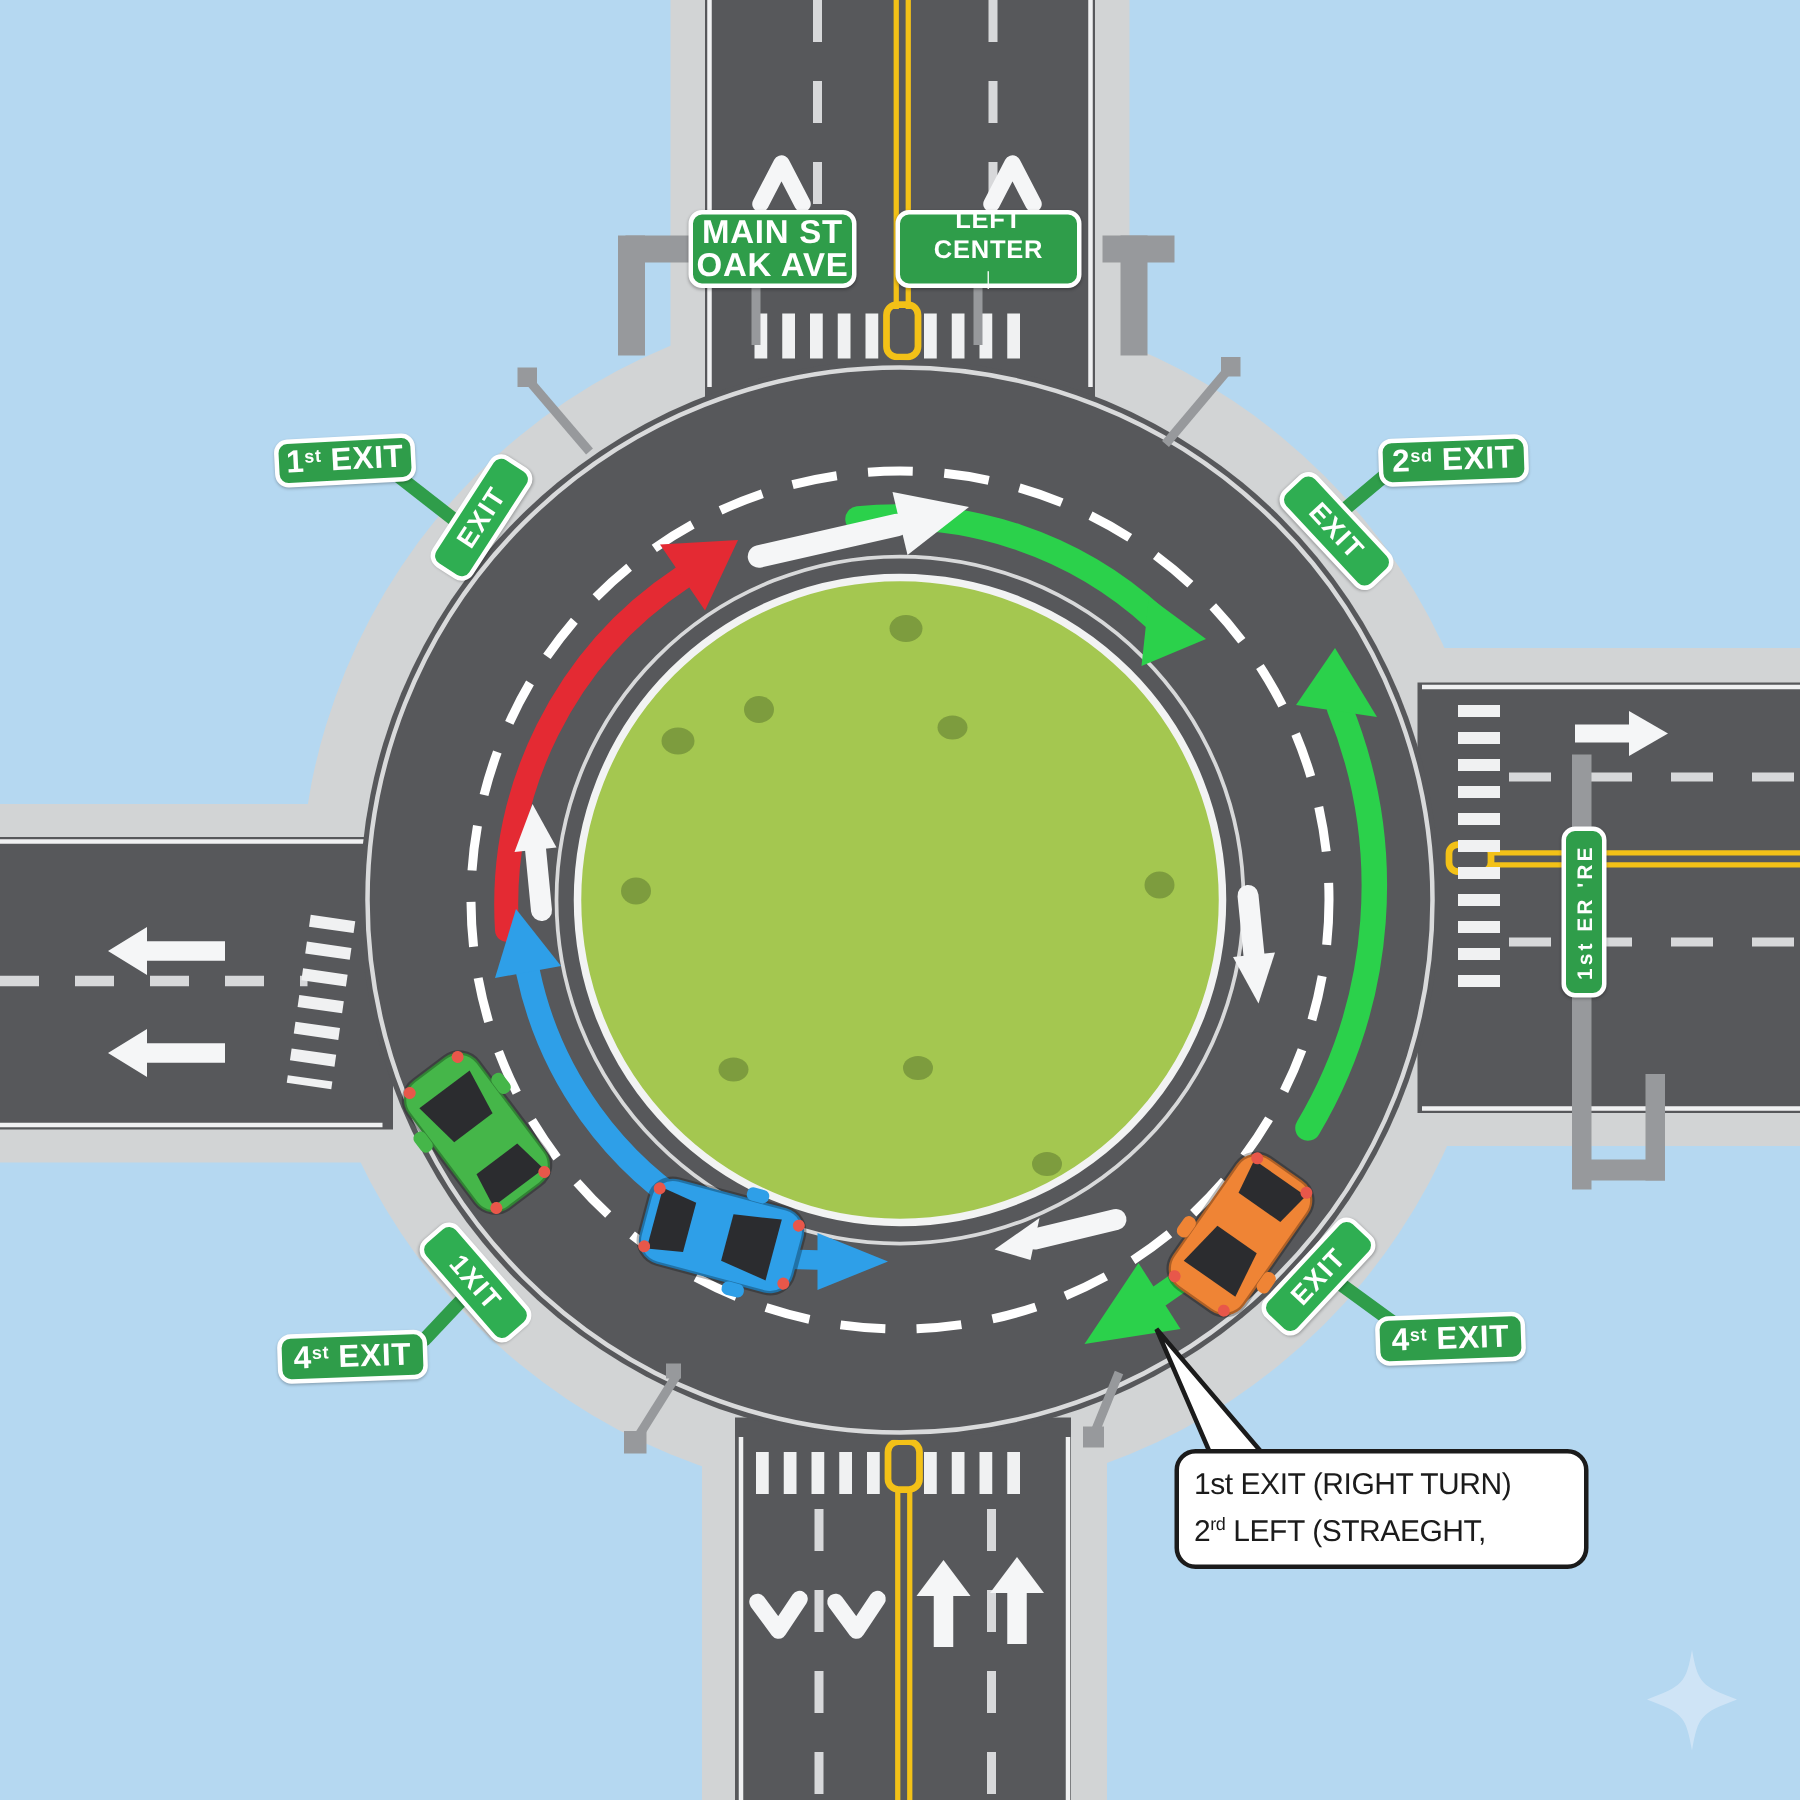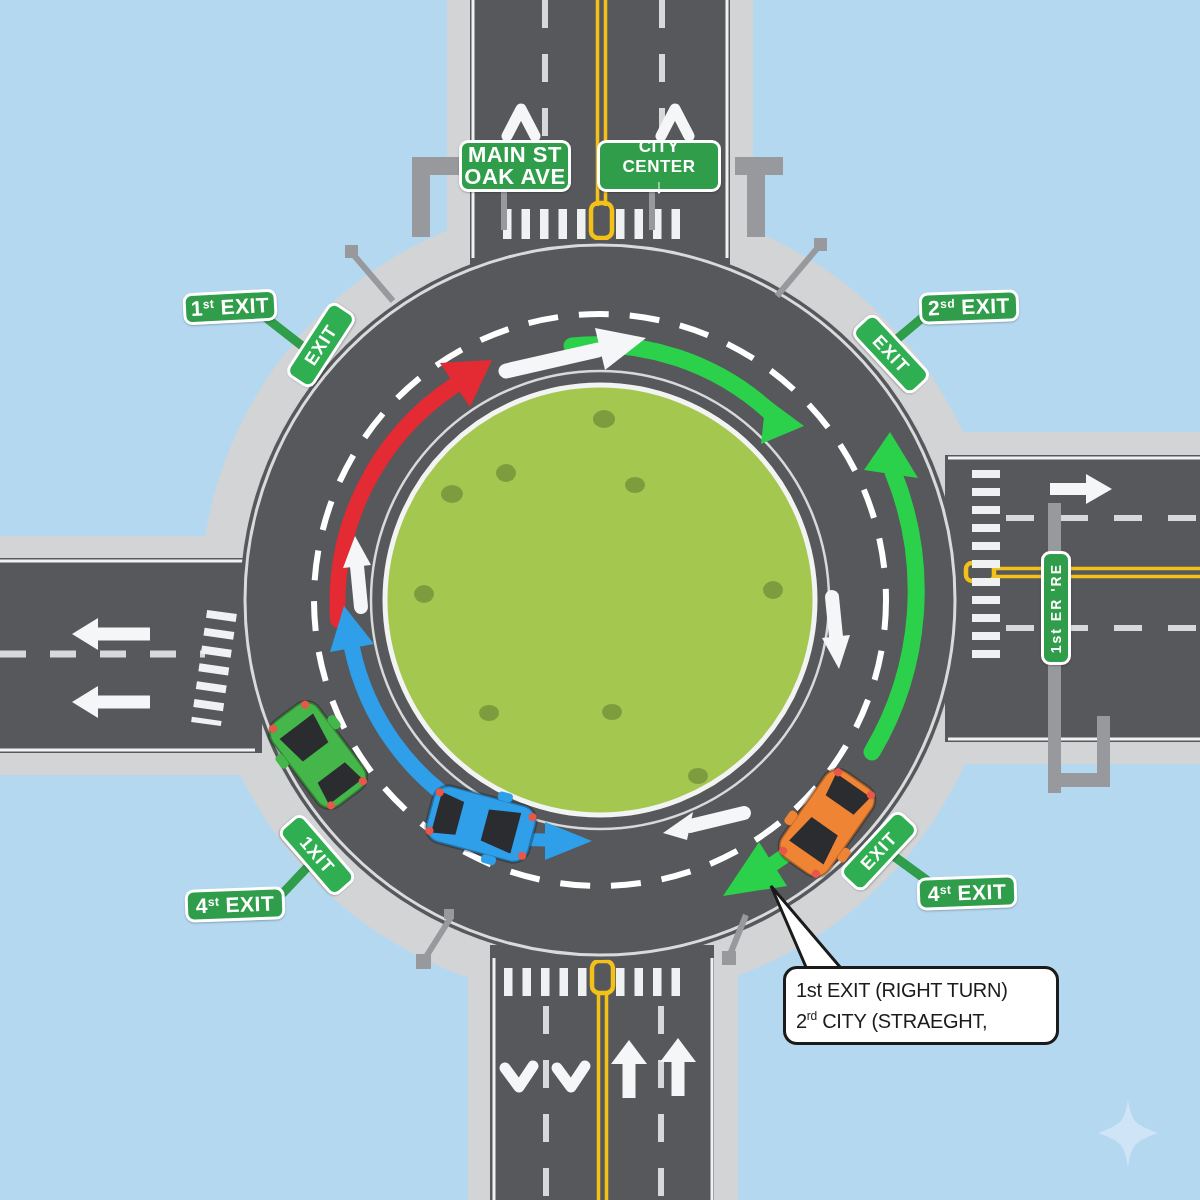--- a/index.html
+++ b/index.html
@@ -256,21 +256,21 @@
   </g>
 
   <polygon points="771,886 809,974 846,974" fill="var(--callout_bg)" stroke="var(--callout_text)" stroke-width="3"></polygon>
 </svg>
 
   <div class="sign main-sign" style="left:459px;top:140px;width:112px;height:52px;">
     <div>MAIN ST</div>
     <div>OAK AVE</div>
   </div>
   <div class="sign city-sign" style="left:597px;top:140px;width:124px;height:52px;">
-    <div>CITY CENTER</div>
+    <div>LEFT CENTER</div>
     <div class="dn-arrow">↓</div>
   </div>
 
   <div class="sign exit-sign" style="left:183px;top:291px;width:94px;height:32px;transform:rotate(-3deg);">
     <span>1</span>
       <sup>st</sup>
       <span class="w">EXIT</span>
   </div>
   <div class="sign exit-sign" style="left:919px;top:291px;width:100px;height:32px;transform:rotate(-2deg);">
     <span>2</span>
@@ -292,16 +292,16 @@
   <div class="sign small-sign" style="left:847px;top:338px;width:88px;height:32px;transform:rotate(47deg);">EXIT</div>
   <div class="sign small-sign" style="left:273px;top:839px;width:88px;height:32px;transform:rotate(49deg);">1XIT</div>
   <div class="sign small-sign" style="left:835px;top:835px;width:88px;height:32px;transform:rotate(-47deg);">EXIT</div>
 
   <div class="sign vert-sign" style="left:1041px;top:551px;width:30px;height:114px;">
     <span class="vtxt">1st ER 'RE</span>
   </div>
 
   <div class="callout">
     <div>1st EXIT (RIGHT TURN)</div>
-    <div><span>2</span><sup>rd</sup><span> CITY (STRAEGHT,</span></div>
+    <div><span>2</span><sup>rd</sup><span> LEFT (STRAEGHT,</span></div>
   </div>
 
 </div>
 
 </body></html>

